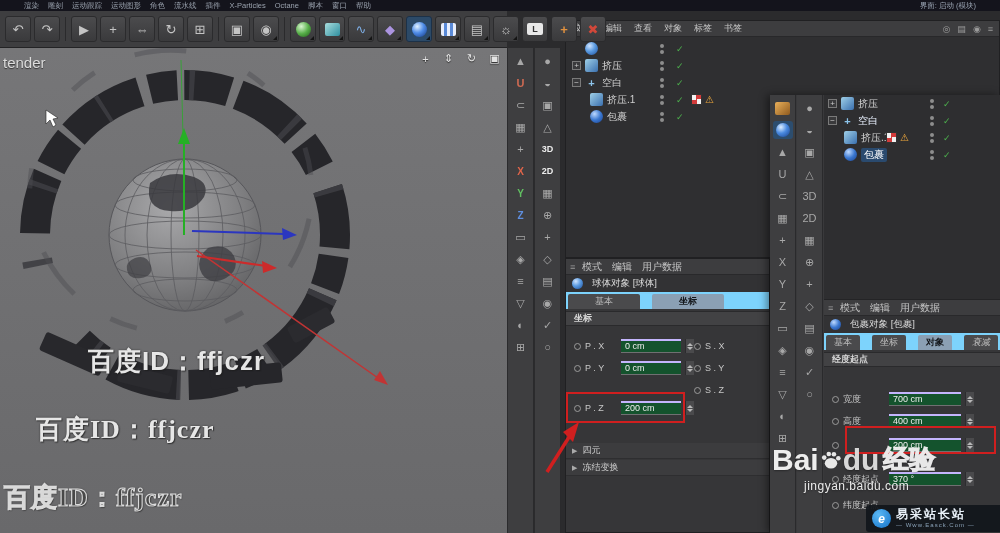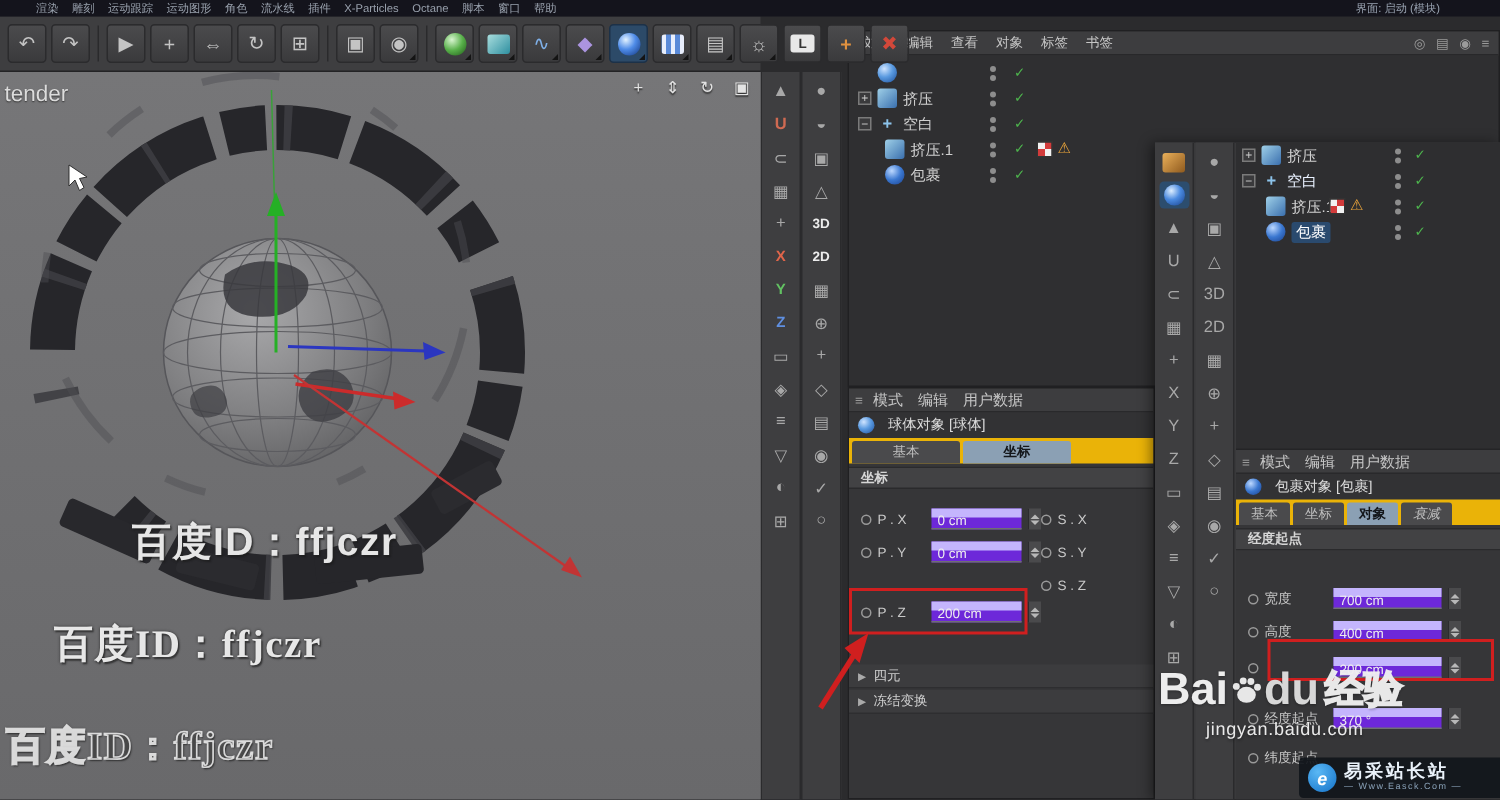--- a/index.html
+++ b/index.html
@@ -2,21 +2,21 @@
 <html><head>
 <meta charset="utf-8">
 <style>
   *{margin:0;padding:0;box-sizing:border-box}
   html,body{width:1000px;height:533px;overflow:hidden}
   body{position:relative;background:#2b2b2d;font-family:"Liberation Sans","DejaVu Sans",sans-serif;color:#c8c8c8}
 
   
   #menubar{position:absolute;top:0;left:0;width:1000px;height:11px;background:#14141c;display:flex;align-items:center;gap:9px;padding-left:24px;z-index:5}
   .mb-item{font-size:7.5px;color:#99a1ad;white-space:nowrap}
-  #interface-label{position:absolute;right:40px;top:0;height:11px;line-height:11px;font-size:7.5px;color:#9aa4b2}
+  #interface-label{position:absolute;right:24px;top:0;height:11px;line-height:11px;font-size:7.5px;color:#9aa4b2}
 
   
   #toolbar{position:absolute;top:11px;left:0;width:507px;height:37px;background:#3e3e40;border-bottom:1px solid #232325;display:flex;align-items:center;gap:3px;padding-left:5px;z-index:4}
   .tb{width:26px;height:26px;background:linear-gradient(#4b4b4d,#3a3a3c);border:1px solid #2b2b2d;border-radius:3px;display:flex;align-items:center;justify-content:center;font-size:13px;color:#c4c4c4;position:relative;flex:none}
   .tb.dd::after{content:"";position:absolute;right:1px;bottom:1px;border-left:4px solid transparent;border-bottom:4px solid #141414}
   .tb-sep{width:1px;height:24px;background:#2a2a2c;margin:0 2px;flex:none}
   .tb .ball{width:15px;height:15px;border-radius:50%}
   .ball.green{background:radial-gradient(circle at 35% 30%,#d8f5d0,#58b04a 50%,#1f5a18)}
   .ball.shiny{background:radial-gradient(circle at 35% 30%,#e2f2ff,#4f8ce8 45%,#12357e)}
   .tb.pressed{background:#2c4a68;border-color:#1c3148}
@@ -76,30 +76,30 @@
   .tags{position:absolute;left:125px;display:flex;gap:3px;align-items:center}
   .tex-tag{width:11px;height:11px;border:1px solid #333;background:conic-gradient(#d23b3b 0 25%,#f2f2f2 0 50%,#d23b3b 0 75%,#f2f2f2 0)}
   .warn{color:#e8a33b;font-size:10px;line-height:10px}
 
   
   #am{position:absolute;left:565px;top:258px;width:205px;height:275px;background:#363638;border:1px solid #202022;z-index:2;overflow:hidden}
   .am-header{height:16px;background:#3d3d3f;border-bottom:1px solid #29292b;display:flex;gap:10px;align-items:center;padding-left:16px;position:relative}
   .am-burger{position:absolute;left:4px;font-size:9px;color:#9a9a9a}
   .am-menu{font-size:10px;color:#c6c6c6}
   .am-title{height:17px;display:flex;align-items:center;gap:5px;padding-left:6px;font-size:9.5px;color:#ddd;background:#323234}
-  .am-tabs{height:17px;display:flex;background:#eab308;padding:2px 2px 0;gap:2px}
+  .am-tabs{height:17px;display:flex;background:#7dd3fc;padding:2px 2px 0;gap:12px}
   .am-tab{font-size:9px;display:flex;align-items:center;justify-content:center;background:#4a4a4c;color:#bfbfbf;border-radius:2px 2px 0 0;padding:0 8px;flex:none}
   .am-tab.wide{width:72px}
   .am-tab.active{background:#8ba0b4;color:#14171b;font-weight:700}
   .am-tab.italic{font-style:italic}
   .am-section{height:15px;background:#424244;border-top:1px solid #2a2a2c;border-bottom:1px solid #2a2a2c;font-size:9px;font-weight:700;color:#d6d6d6;display:flex;align-items:center;padding-left:8px;margin-top:2px}
   .prow{position:absolute;display:flex;align-items:center;gap:4px;height:18px}
   .kring{width:7px;height:7px;border:1.4px solid #9a9a9a;border-radius:50%;flex:none}
   .plabel{font-size:9px;color:#c8c8c8;width:32px;white-space:nowrap;flex:none}
-  .pfield{width:60px;height:14px;background:#6d28d9;border-top:6px solid #c4b5fd;border-bottom:1px solid #707072;display:flex;align-items:flex-end;padding-left:4px;font-size:9px;color:#eee}
+  .pfield{width:60px;height:14px;background:#14532d;border-top:2px solid #c4b5fd;border-bottom:1px solid #707072;display:flex;align-items:flex-start;padding-left:4px;font-size:9px;color:#eee}
   .spin{width:9px;height:14px;background:#4a4a4c;border-left:1px solid #2c2c2e;display:flex;flex-direction:column;align-items:center;justify-content:center;gap:1px}
   .spin i{display:block;border-left:3px solid transparent;border-right:3px solid transparent}
   .spin .up{border-bottom:3px solid #b8b8b8}
   .spin .dn{border-top:3px solid #b8b8b8}
   .fold{position:absolute;left:0;width:100%;height:16px;background:#3c3c3e;border-bottom:1px solid #2e2e30;display:flex;align-items:center;gap:5px;padding-left:6px;font-size:9px;color:#cfcfcf}
   .fold .tri{font-size:7px;color:#aaa}
 
   
   #overlay{position:absolute;left:770px;top:95px;width:230px;height:438px;background:#39393b;box-shadow:-3px 0 8px rgba(0,0,0,.45);z-index:3}
   #ov-stripA{left:0;top:0;height:438px;position:absolute}

